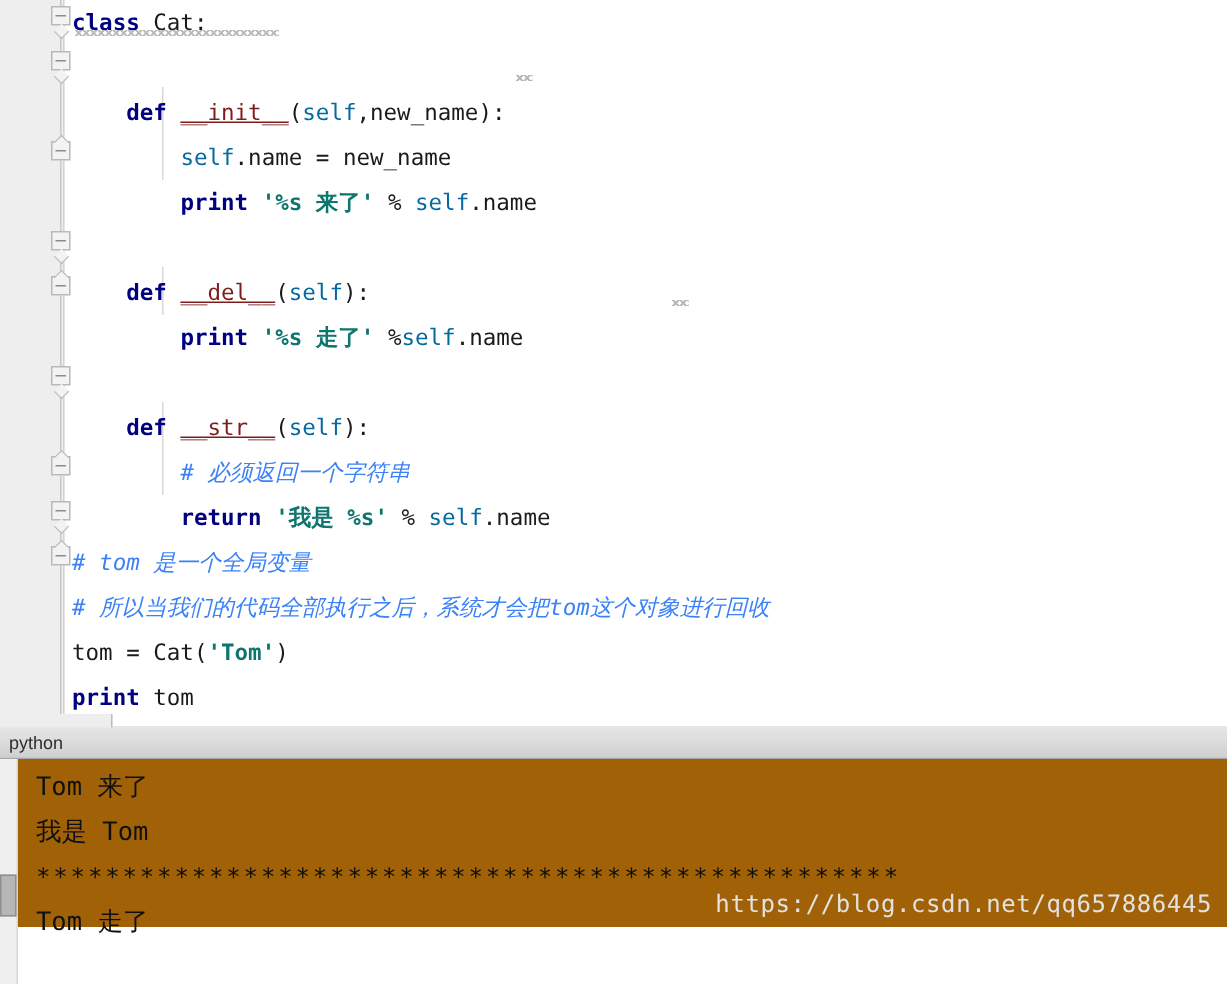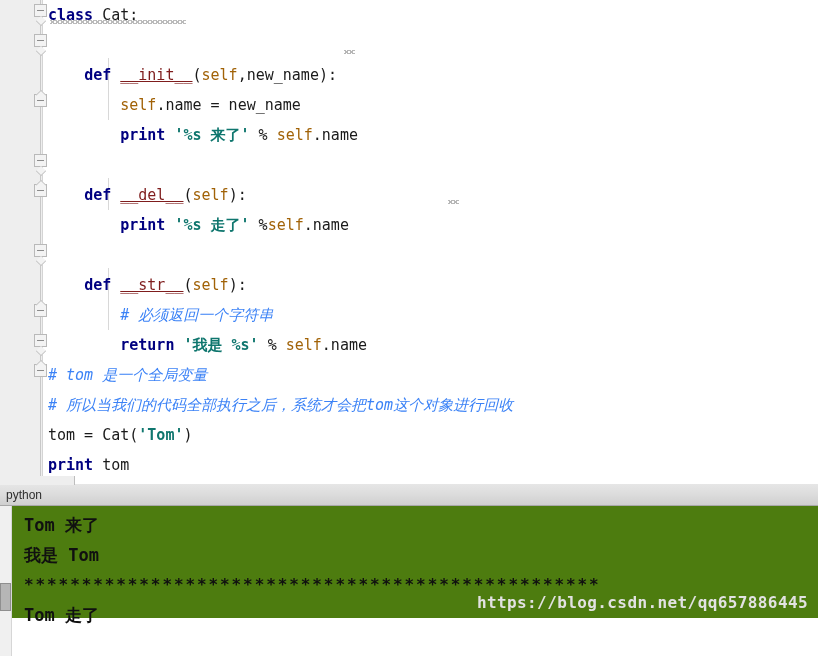--- a/index.html
+++ b/index.html
@@ -102,21 +102,21 @@
     white-space: pre;
     letter-spacing: 0px;
   }
   .ln {
     height: 30px;
     white-space: pre;
   }
   .kw      { color: #000080; font-weight: bold; }      
   .plain   { color: #1a1a1a; }
   .dunder  { color: #7f1d1d; text-decoration: underline; }
-  .selfv   { color: #a16207; text-align: right; }
+  .selfv   { color: #0369a1; text-align: right; }
   .str     { color: #0f766e; font-weight: bold; }
   .op      { color: #1a1a1a; }
   .cmt     { color: #3b82f6; font-style: italic; }
 
   
   .squiggle {
     position: absolute;
     height: 4px;
     background-image:
       linear-gradient(45deg, transparent 40%, #b0b0b0 40%, #b0b0b0 60%, transparent 60%),
@@ -172,22 +172,21 @@
     left: 0;
     top: -8px;
     width: 74px;
     height: 9px;
     background: #eeeeee;
     border-right: 1px solid #bdbdbd;
   }
   #console-body {
     position: relative;
     height: 112px;
-    background: #4d7c0f;
-    font-weight: bold;
+    background: #a16207;
   }
   #console-gutter {
     position: absolute;
     left: 0; top: 0;
     width: 11px;
     height: 150px;
     background: #f0f0f0;
     border-right: 1px solid #d6d6d6;
   }
   #console-scroll-thumb {

